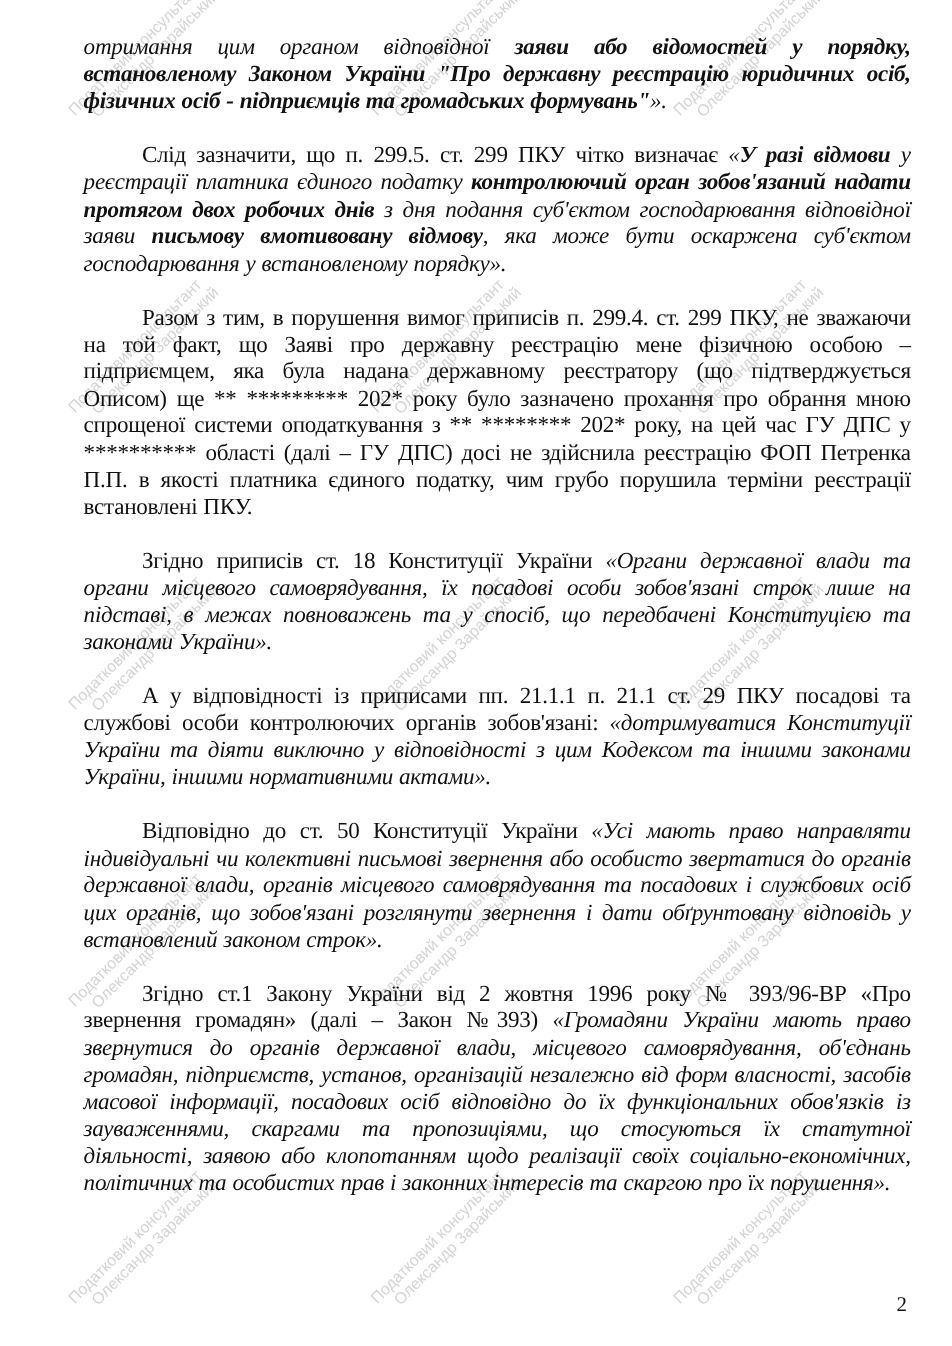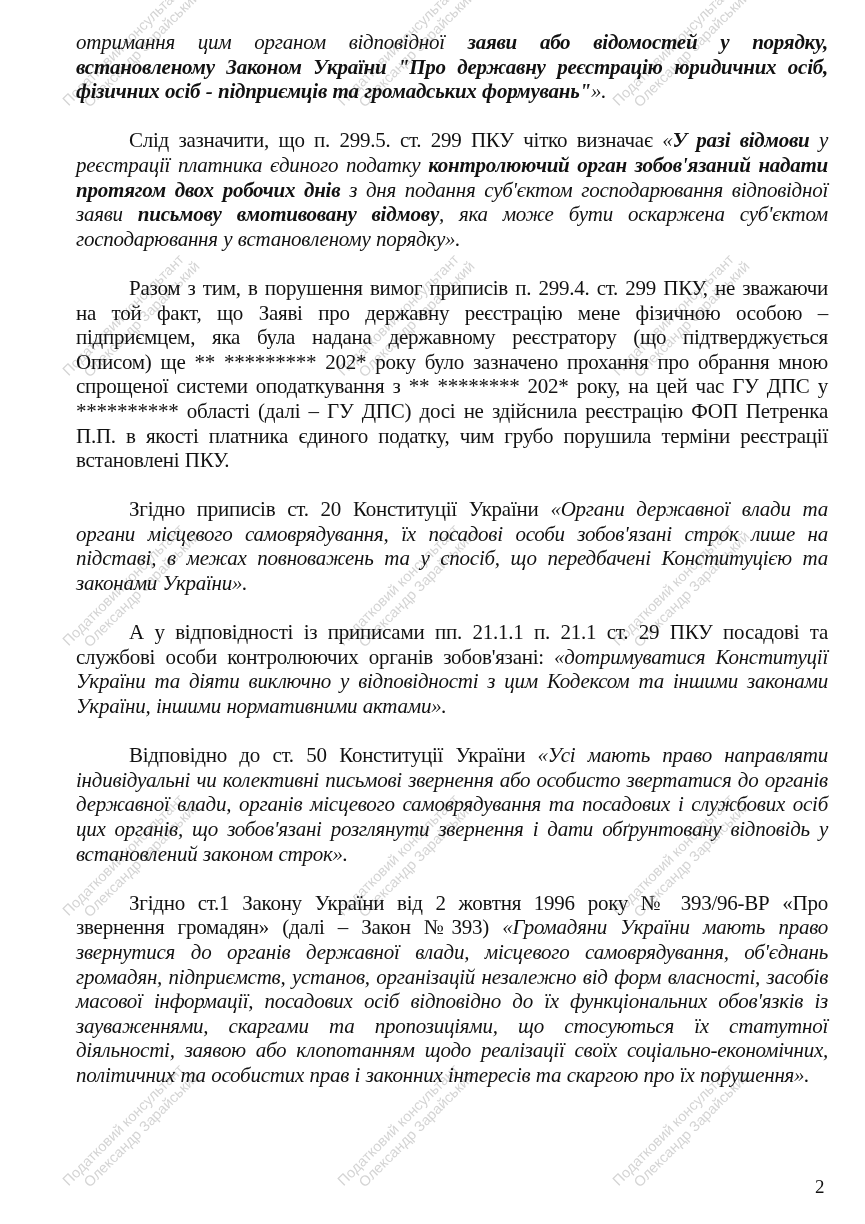--- a/index.html
+++ b/index.html
@@ -90,20 +90,20 @@
       <div class="wm" style="left: 632px; top: 1168px; color: rgb(212, 212, 212);">
         <div>Податковий консультант</div>
         <div style="padding-left: 14px;">Олександр Зарайський</div>
       </div>
     </div>
 
   <div class="content" id="content">
     <p class="para noindent"><span class="i">отримання цим органом відповідної </span><span class="bi">заяви або відомостей у порядку, встановленому Законом України "Про державну реєстрацію юридичних осіб, фізичних осіб - підприємців та громадських формувань"</span><span class="i">».</span></p>
     <p class="para"><span>Слід зазначити, що п. 299.5. ст. 299 ПКУ чітко визначає </span><span class="i">«</span><span class="bi">У разі відмови</span><span class="i"> у реєстрації платника єдиного податку </span><span class="bi">контролюючий орган зобов'язаний надати протягом двох робочих днів</span><span class="i"> з дня подання суб'єктом господарювання відповідної заяви </span><span class="bi">письмову вмотивовану відмову</span><span class="i">, яка може бути оскаржена суб'єктом господарювання у встановленому порядку».</span></p>
     <p class="para"><span>Разом з тим, в порушення вимог приписів п. 299.4. ст. 299 ПКУ, не зважаючи на той факт, що Заяві про державну реєстрацію мене фізичною особою – підприємцем, яка була надана державному реєстратору (що підтверджується Описом) ще ** ********* 202* року було зазначено прохання про обрання мною спрощеної системи оподаткування з ** ******** 202* року, на цей час ГУ ДПС у ********** області (далі – ГУ ДПС) досі не здійснила реєстрацію ФОП Петренка П.П. в якості платника єдиного податку, чим грубо порушила терміни реєстрації встановлені ПКУ.</span></p>
-    <p class="para"><span> Згідно приписів ст. 20 Конституції України </span><span class="i">«Органи державної влади та органи місцевого самоврядування, їх посадові особи зобов'язані строк лише на підставі, в межах повноважень та у спосіб, що передбачені Конституцією та законами України».</span></p>
+    <p class="para"><span> Згідно приписів ст. 18 Конституції України </span><span class="i">«Органи державної влади та органи місцевого самоврядування, їх посадові особи зобов'язані строк лише на підставі, в межах повноважень та у спосіб, що передбачені Конституцією та законами України».</span></p>
     <p class="para"><span>А у відповідності із приписами пп. 21.1.1 п. 21.1 ст. 29 ПКУ посадові та службові особи контролюючих органів зобов'язані: </span><span class="i">«дотримуватися Конституції України та діяти виключно у відповідності з цим Кодексом та іншими законами України, іншими нормативними актами».</span></p>
     <p class="para"><span>Відповідно до ст. 50 Конституції України </span><span class="i">«Усі мають право направляти індивідуальні чи колективні письмові звернення або особисто звертатися до органів державної влади, органів місцевого самоврядування та посадових і службових осіб цих органів, що зобов'язані розглянути звернення і дати обґрунтовану відповідь у встановлений законом строк».</span></p>
     <p class="para"><span>Згідно ст.1 Закону України від 2 жовтня 1996 року № 393/96-ВР «Про звернення громадян» (далі – Закон №393) </span><span class="i">«Громадяни України мають право звернутися до органів державної влади, місцевого самоврядування, об'єднань громадян, підприємств, установ, організацій незалежно від форм власності, засобів масової інформації, посадових осіб відповідно до їх функціональних обов'язків із зауваженнями, скаргами та пропозиціями, що стосуються їх статутної діяльності, заявою або клопотанням щодо реалізації своїх соціально-економічних, політичних та особистих прав і законних інтересів та скаргою про їх порушення».</span></p>
   </div>
 
   <div class="page-number">2</div>
 </div>
 
 </body></html>

